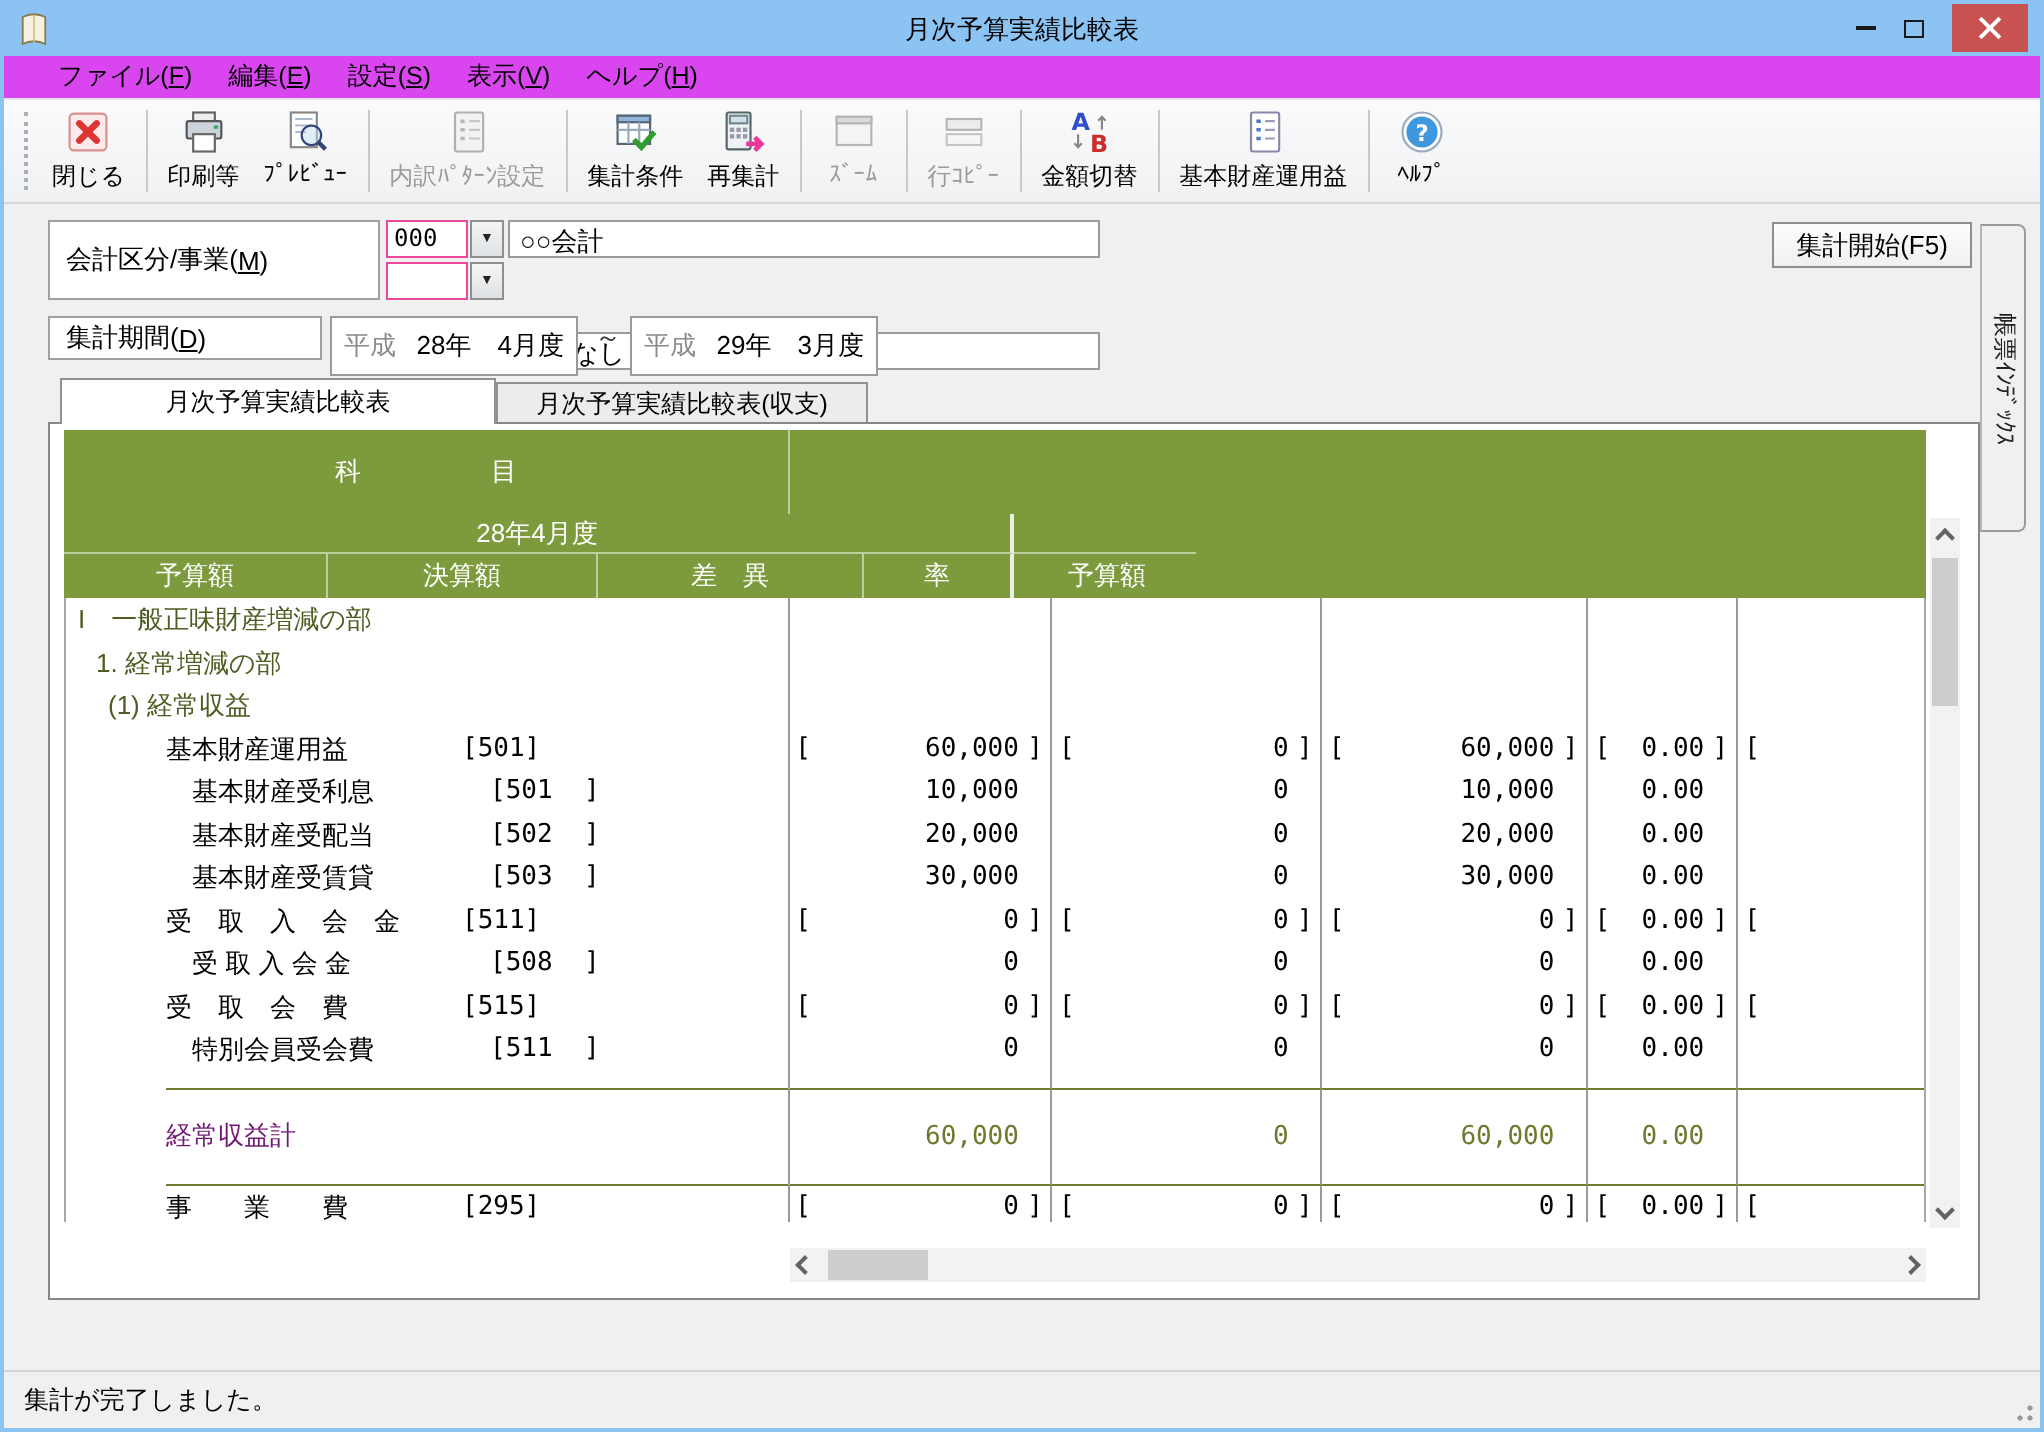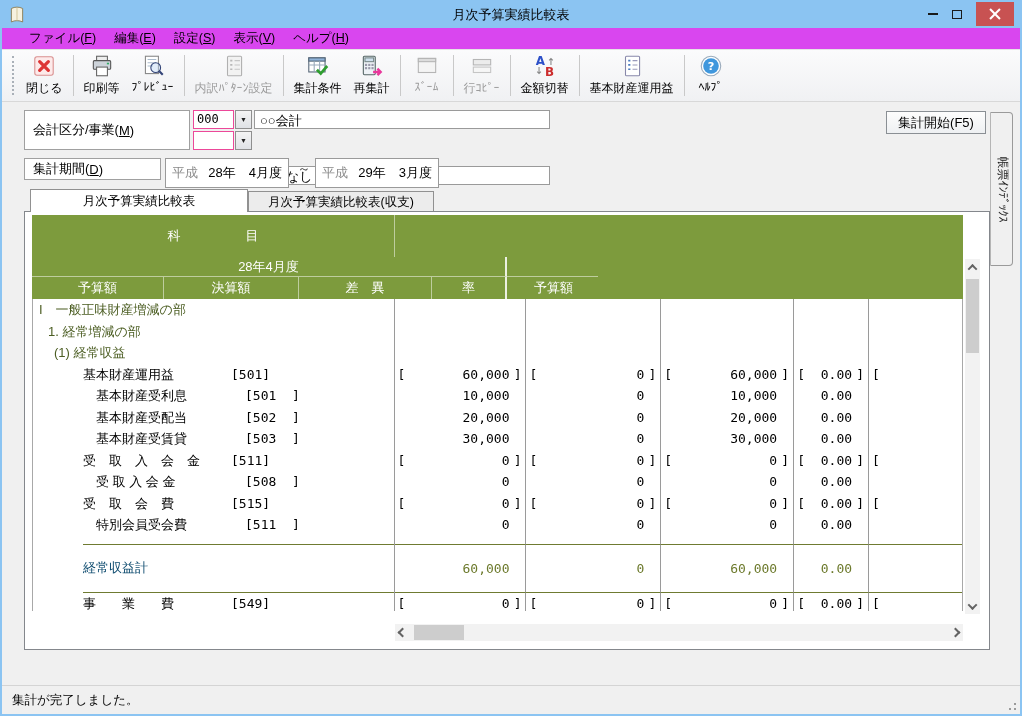--- a/index.html
+++ b/index.html
@@ -90,21 +90,21 @@
   .sec{color:#4c5e23;}
   .ind0{padding-left:6px;}.ind1{padding-left:15px;}.ind2{padding-left:21px;}
   .nm{display:inline-block;}
   .nm.parent{padding-left:50px;}
   .nm.child{padding-left:63px;}
   .code{position:absolute;top:0;font-family:"DejaVu Sans Mono",monospace;}
   .code.parent{left:198px;} .code.child{left:212px;}
   .trow.sum .num{border-top:1px solid #6f7b31;border-bottom:1px solid #6f7b31;color:#6d7a2d;}
   .trow.sum .subject::before,.trow.sum .subject::after{content:"";position:absolute;left:50px;right:0;border-top:1px solid #6f7b31;}
   .trow.sum .subject::before{top:0;} .trow.sum .subject::after{bottom:0;}
-  .sumlabel{padding-left:50px;color:#0c4a6e;}
+  .sumlabel{padding-left:50px;color:#701a75;}
   
   .vscroll{position:absolute;left:963px;top:257px;width:15px;height:355px;background:#f2f2f2;z-index:5;}
   .vscroll .thumb{position:absolute;left:1px;top:20px;width:13px;height:74px;background:#cdcdcd;}
   .hscroll{position:absolute;left:393px;top:622px;width:568px;height:17px;background:#f2f2f2;z-index:5;}
   .hscroll .thumb{position:absolute;left:19px;top:1px;width:50px;height:15px;background:#cdcdcd;}
   .sbtn{position:absolute;width:15px;height:16px;display:flex;align-items:center;justify-content:center;background:#f2f2f2;}
   .chev{width:7px;height:7px;border-left:2px solid #636363;border-top:2px solid #636363;}
   .chev.up{transform:rotate(45deg) translate(1px,1px);}
   .chev.down{transform:rotate(225deg) translate(1px,1px);}
   .chev.left{transform:rotate(-45deg);}
@@ -415,21 +415,21 @@
         </div>
         <div class="trow sum">
           <div class="cell subject"><span class="sumlabel">経常収益計</span></div>
           <div class="cell num c1"><span class="val">60,000</span></div>
           <div class="cell num c2"><span class="val">0</span></div>
           <div class="cell num c3"><span class="val">60,000</span></div>
           <div class="cell num c4"><span class="val">0.00</span></div>
           <div class="cell num c5"></div>
         </div>
         <div class="trow account">
-          <div class="cell subject"><span class="nm parent">事　　業　　費</span><span class="code parent">[549]</span></div>
+          <div class="cell subject"><span class="nm parent">事　　業　　費</span><span class="code parent">[295]</span></div>
           <div class="cell num c1"><span class="lb">[</span><span class="val">0</span><span class="rb">]</span></div>
           <div class="cell num c2"><span class="lb">[</span><span class="val">0</span><span class="rb">]</span></div>
           <div class="cell num c3"><span class="lb">[</span><span class="val">0</span><span class="rb">]</span></div>
           <div class="cell num c4"><span class="lb">[</span><span class="val">0.00</span><span class="rb">]</span></div>
           <div class="cell num c5"><span class="lb">[</span></div>
         </div>
         <div class="trow account">
           <div class="cell num c1"><span class="val">0</span></div>
           <div class="cell num c2"><span class="val">0</span></div>
           <div class="cell num c3"><span class="val">0</span></div>

